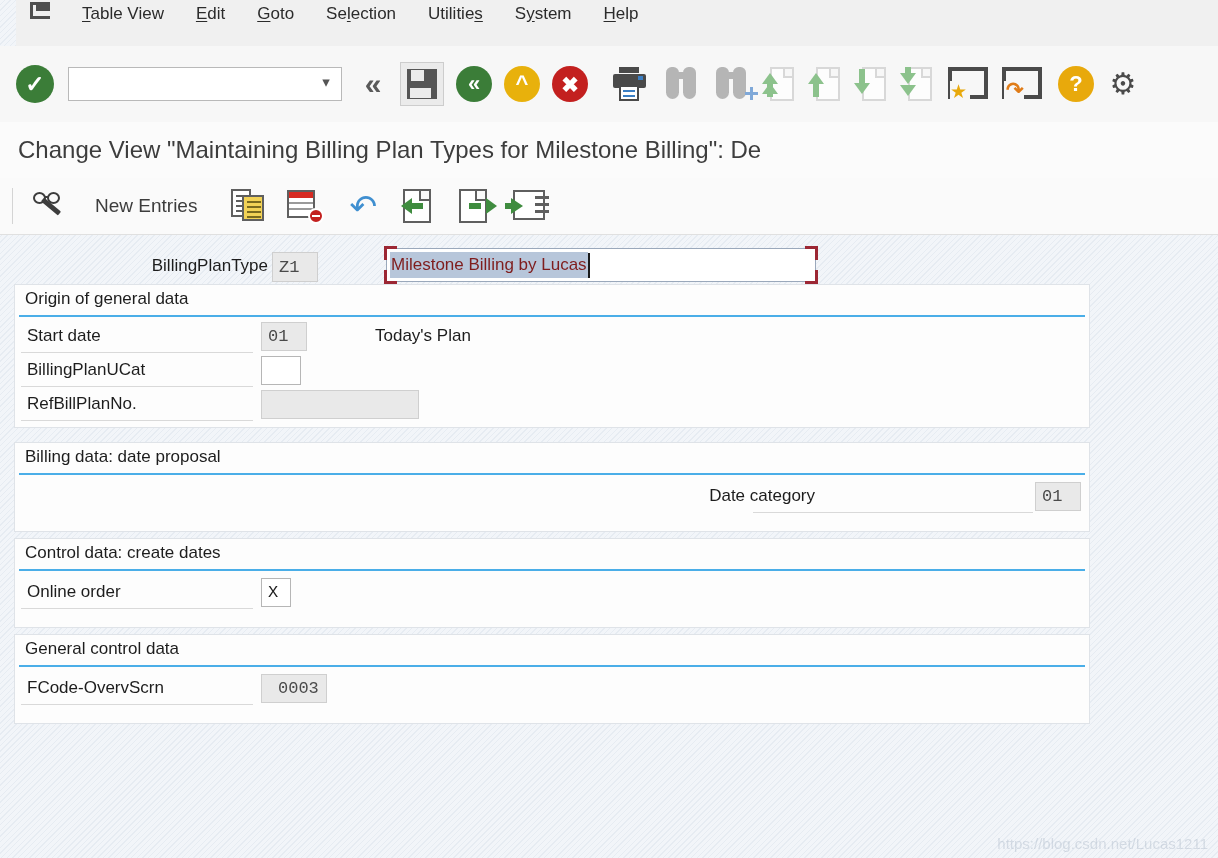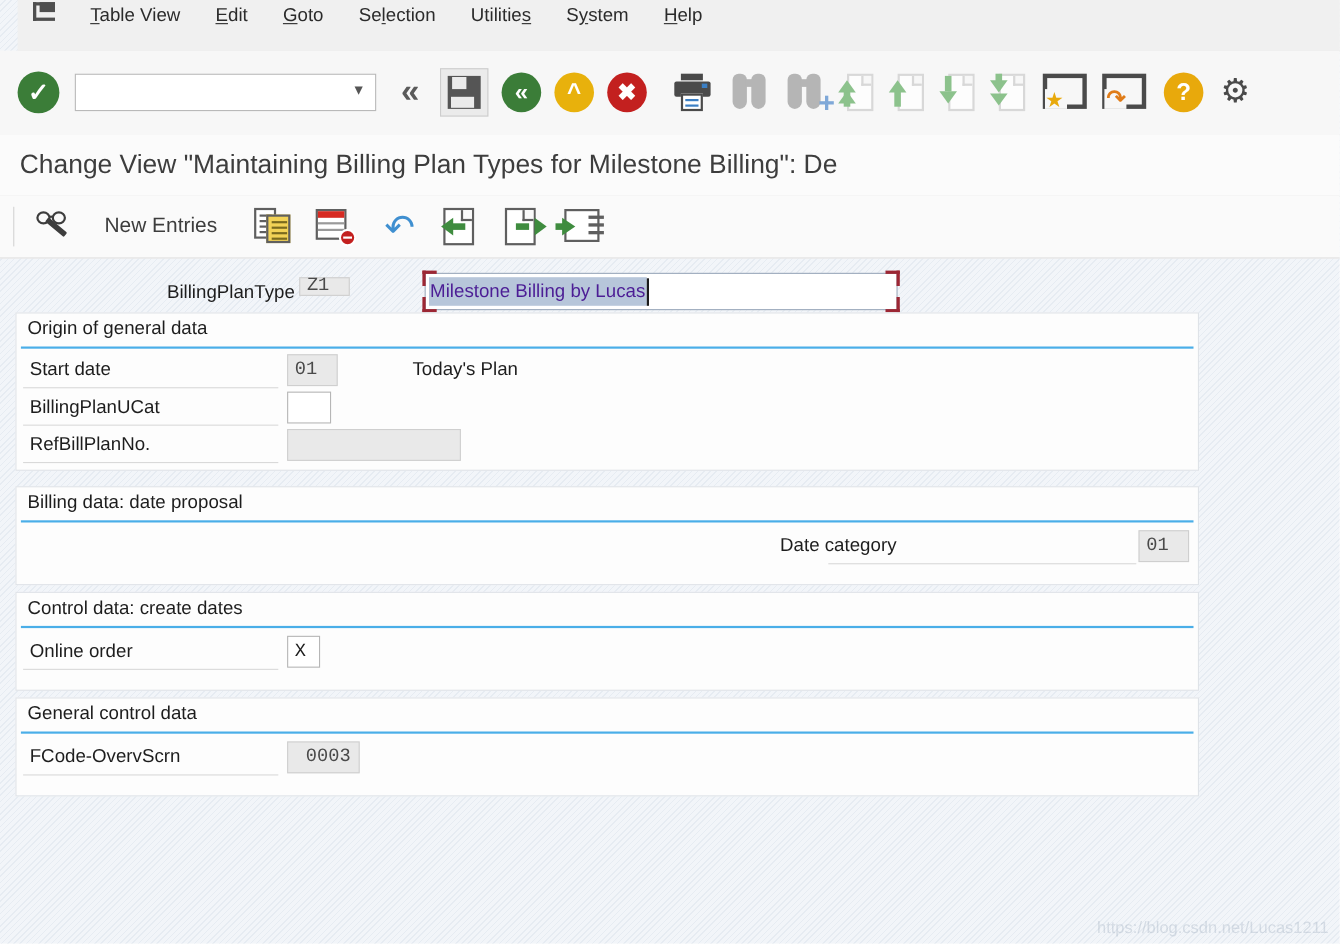--- a/index.html
+++ b/index.html
@@ -251,29 +251,29 @@
   .fld {
     box-sizing: border-box;
     font-family: "Liberation Mono", monospace;
     font-size: 17px; color: #3a3a3a;
     display: flex; align-items: center;
     padding-left: 6px;
   }
   .fld.ro { background: #e9e9e9; border: 1px solid #cfcfcf; color: #4a4a4a; }
   .fld.rw { background: #ffffff; border: 1px solid #b6b6b6; color: #1d1d1d; }
 
-  .hdr-key { position: absolute; left: 258px; top: 4px; width: 46px; height: 17px; }
+  .hdr-key { position: absolute; left: 258px; top: 4px; width: 46px; height: 30px; }
 
   .focusfield {
     position: absolute; left: 372px; top: 0px; width: 430px; height: 34px;
     border: 1px solid #9aa8bb; background: #fff; box-sizing: border-box;
   }
   .focusfield .seltext {
     position: absolute; left: 3px; top: 3px; height: 26px;
-    background: #b7c6da; color: #4c1d95;
+    background: #b7c6da; color: #7f1d1d;
     font-size: 17px; line-height: 26px; padding: 0 1px;
     white-space: nowrap;
     font-family: "Liberation Sans", sans-serif;
   }
   .caret { position: absolute; top: 4px; width: 2px; height: 25px; background: #1b1b1b; }
   .brk { position: absolute; width: 10px; height: 11px; border: 3px solid #9c2734; }
   .brk.tl { left: -3px; top: -3px; border-right: none; border-bottom: none; }
   .brk.bl { left: -3px; bottom: -3px; border-right: none; border-top: none; }
   .brk.tr { right: -3px; top: -3px; border-left: none; border-bottom: none; }
   .brk.br { right: -3px; bottom: -3px; border-left: none; border-top: none; }

